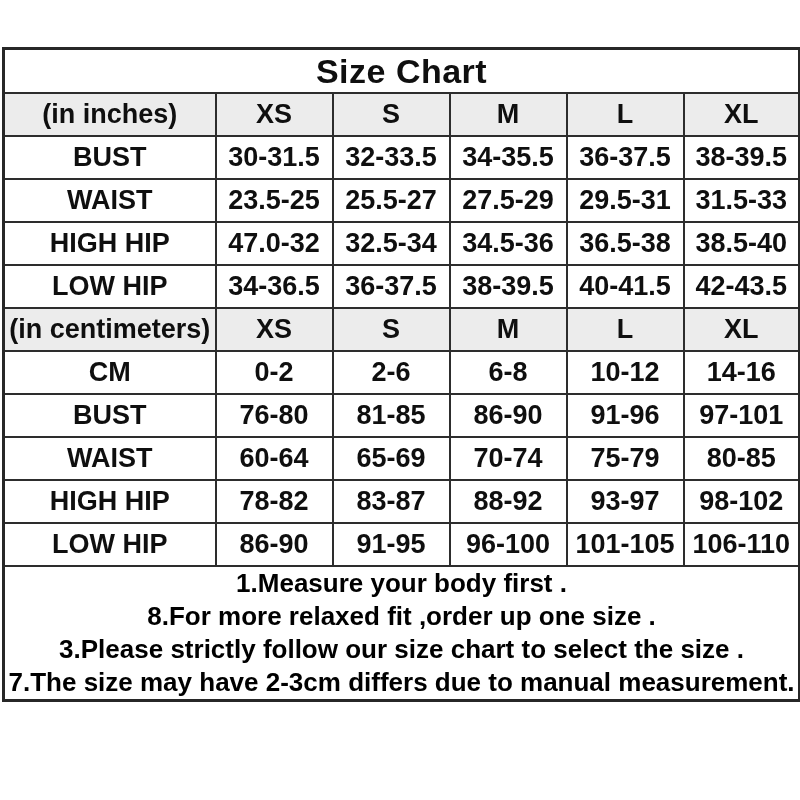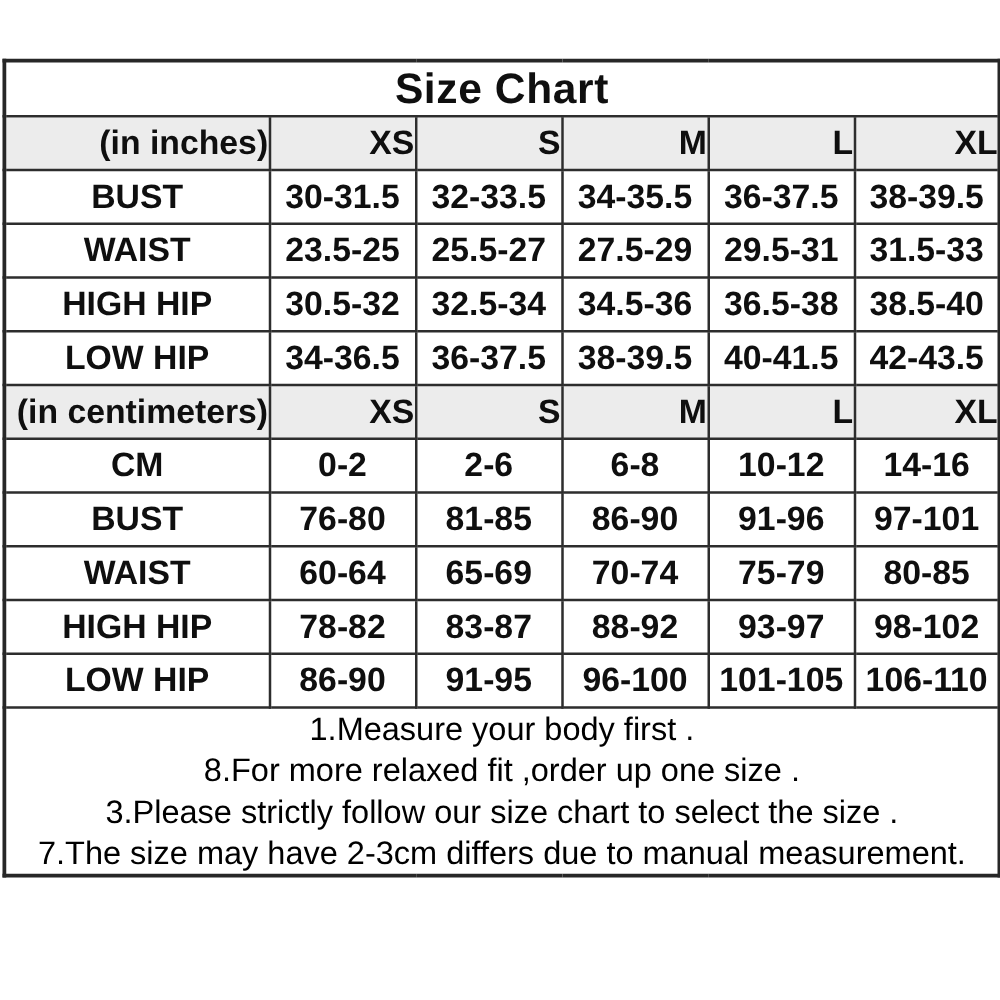--- a/index.html
+++ b/index.html
@@ -34,37 +34,36 @@
   }
   td.title-cell {
     font-size: 34px;
     height: 42px;
     letter-spacing: 0.5px;
   }
   tr.header-row td {
     background: #ececec;
     font-size: 27px;
     height: 41px;
-    text-align: right;
   }
   tr.data-row td {
     background: #ffffff;
     font-size: 27px;
     height: 41px;
   }
   td.notes-cell {
     text-align: left;
     padding: 4px 4px 6px 5px;
     background: #ffffff;
     white-space: normal;
   }
   .note-line {
     font-size: 26px;
     line-height: 33px;
-    font-weight: 400;
+    font-weight: 700;
     color: #000000;
     white-space: nowrap;
   }
 </style>
 </head>
 <body>
 
 <div class="chart-wrap">
   <table class="size-chart">
     <colgroup>
@@ -98,21 +97,21 @@
         <tr class="data-row">
           <td>WAIST</td>
           <td>23.5-25</td>
           <td>25.5-27</td>
           <td>27.5-29</td>
           <td>29.5-31</td>
           <td>31.5-33</td>
         </tr>
         <tr class="data-row">
           <td>HIGH HIP</td>
-          <td>30.5-32</td>
+          <td>47.0-32</td>
           <td>32.5-34</td>
           <td>34.5-36</td>
           <td>36.5-38</td>
           <td>38.5-40</td>
         </tr>
         <tr class="data-row">
           <td>LOW HIP</td>
           <td>34-36.5</td>
           <td>36-37.5</td>
           <td>38-39.5</td>

